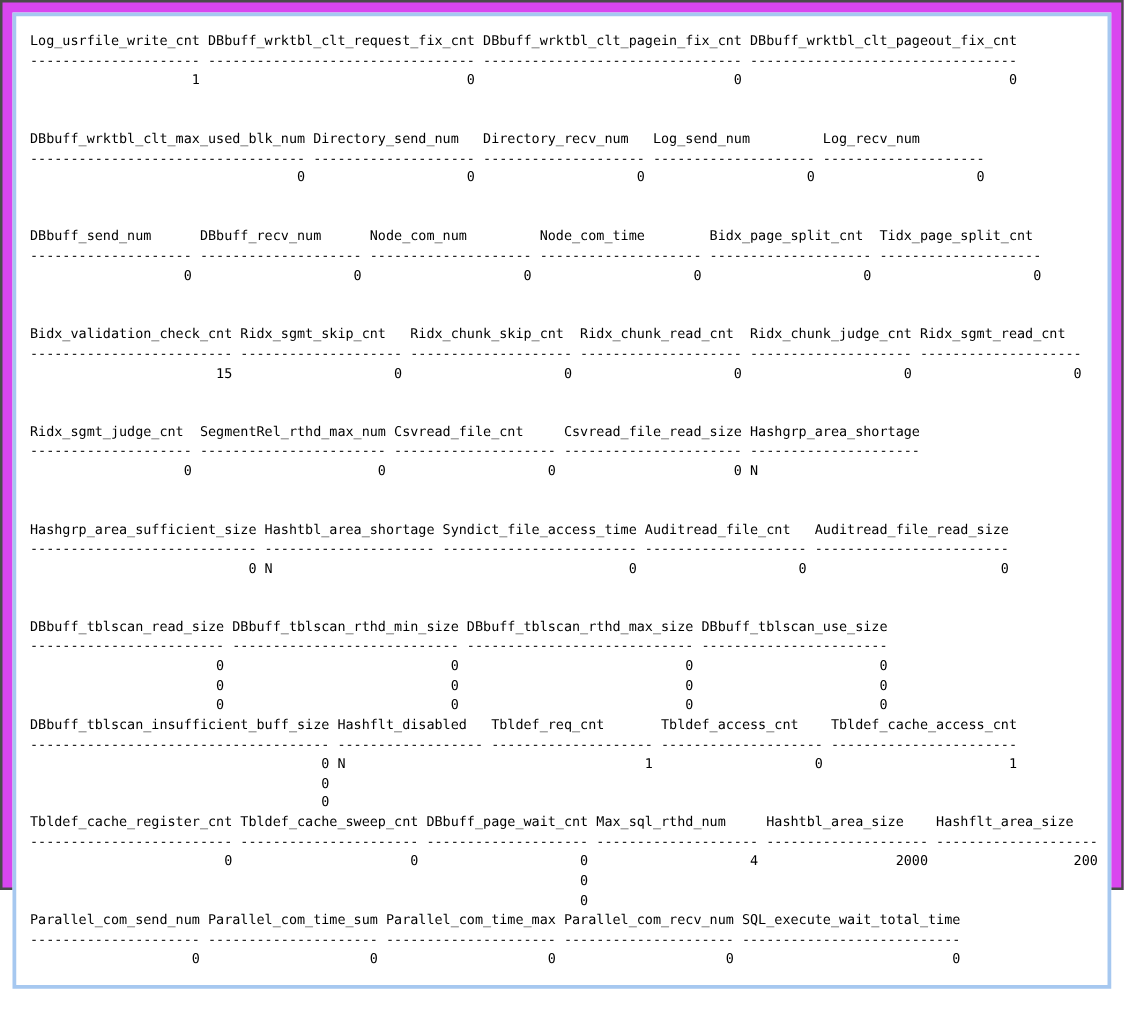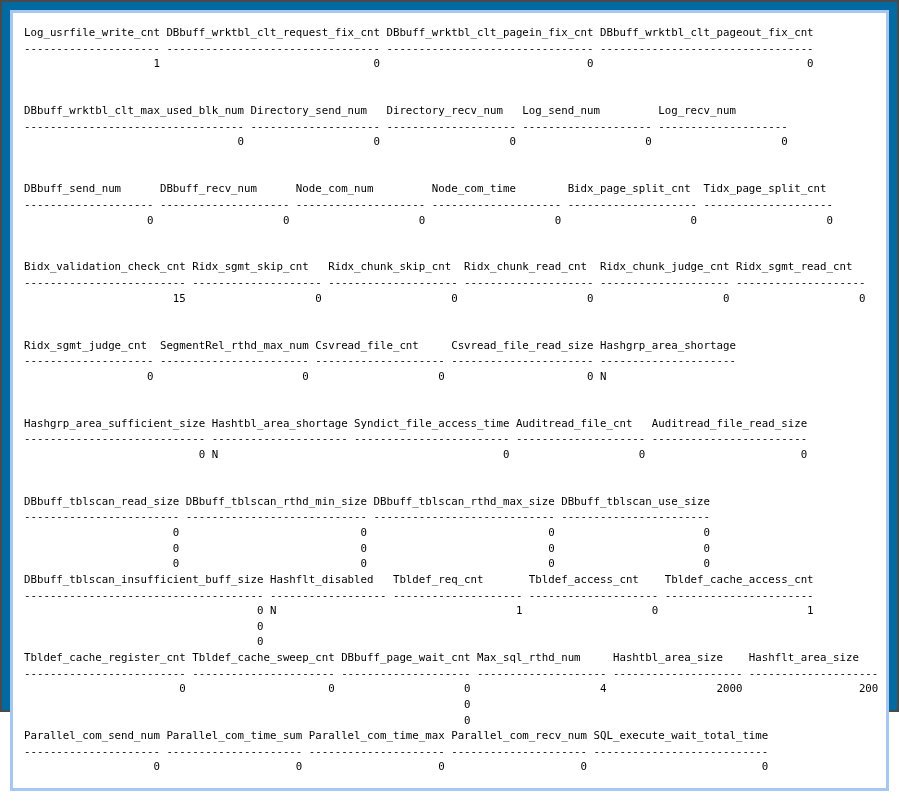--- a/index.html
+++ b/index.html
@@ -14,21 +14,21 @@
     font-family: "DejaVu Sans Mono", "Liberation Mono", monospace;
   }
   .frame {
     position: absolute;
     left: 0;
     top: 0;
     width: 899px;
     height: 712px;
     box-sizing: border-box;
     border: 2px solid var(--frame-border, #4a4a4a);
-    background: #0369a1;
+    background: #d946ef;
   }
   .panel {
     position: absolute;
     left: 8px;
     top: 8px;
     width: 879px;
     height: 781px;
     box-sizing: border-box;
     border: 3px solid var(--panel-border, #a6c8f0);
     background: #ffffff;

